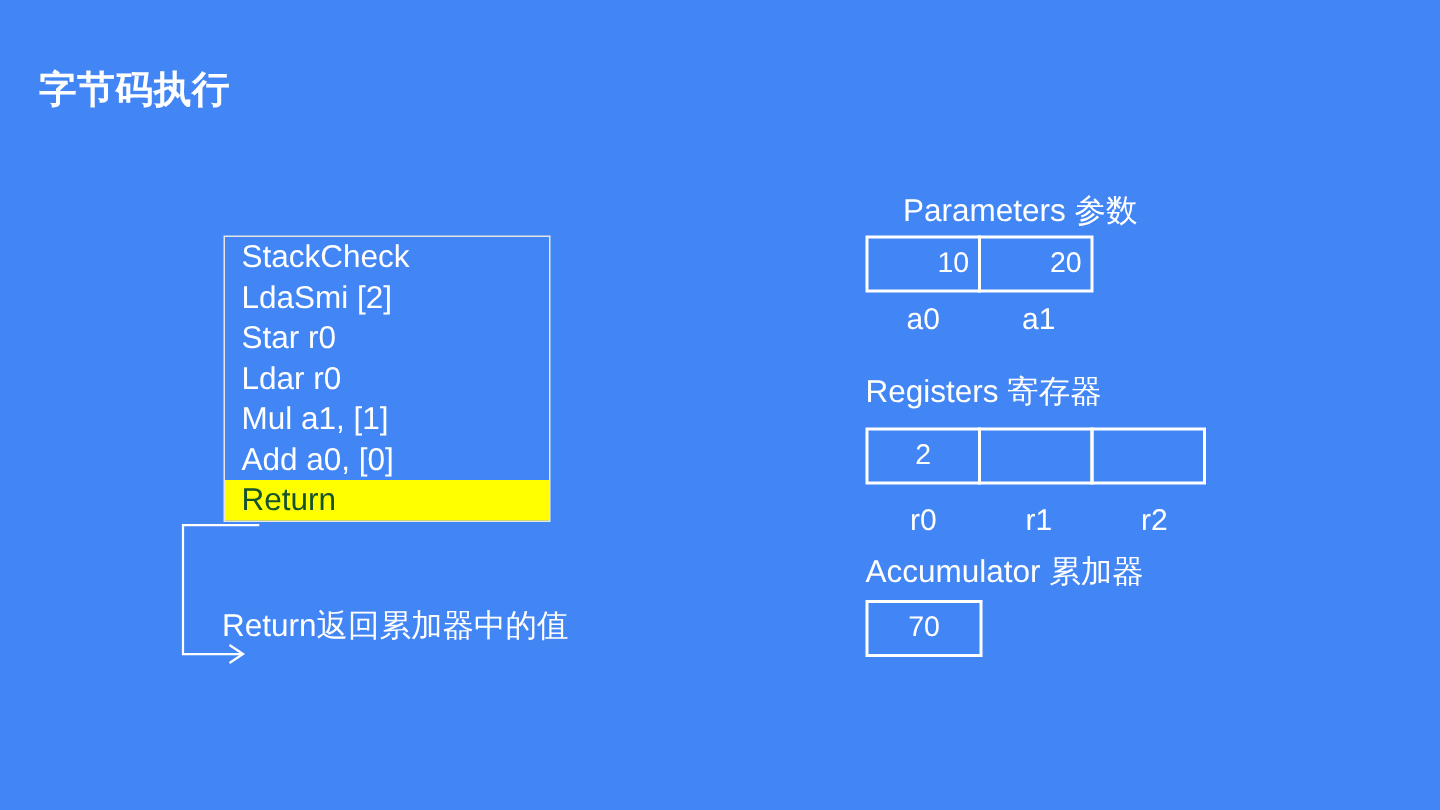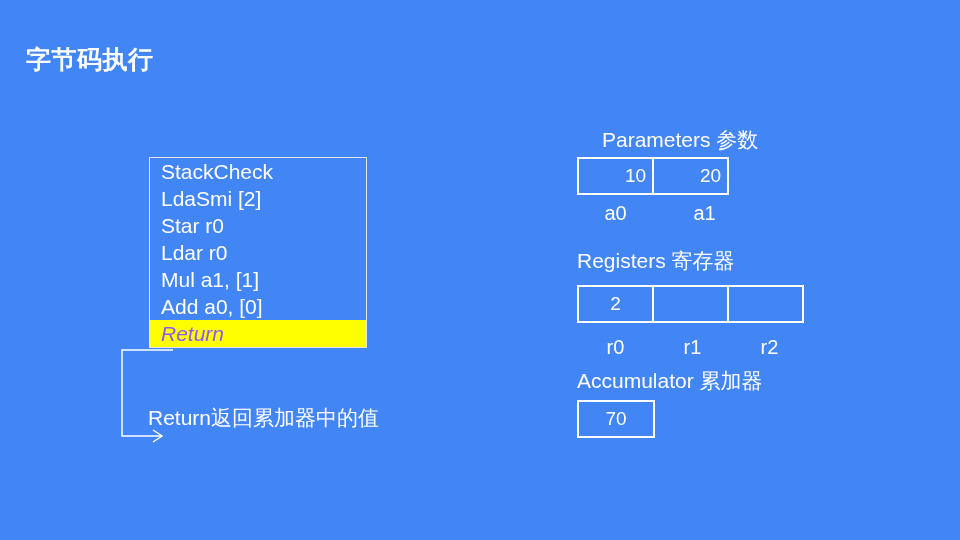--- a/index.html
+++ b/index.html
@@ -50,22 +50,21 @@
     font-size: 21px;
     line-height: 27px;
     color: #ffffff;
     padding-left: 11px;
     white-space: nowrap;
     box-sizing: border-box;
     height: 27px;
   }
   .code-line.highlight {
     background: #ffff00;
-    color: #8b5cf6;
-    font-style: italic;
+    color: #14532d;
   }
 
   
   .connector {
     position: absolute;
     left: 113px;
     top: 340px;
     width: 60px;
     height: 106px;
     pointer-events: none;
@@ -115,21 +114,21 @@
     text-align: center;
     font-size: 20px;
     color: #ffffff;
     white-space: nowrap;
   }
 
   
   #params-heading { left: 602px; top: 126px; }
   #params-cells   { left: 577px; top: 157px; }
   #params-cells .cell { width: 77px; padding-left: 40px; }
-  #params-labels  { left: 577px; top: 202px; gap: 12px; }
+  #params-labels  { left: 577px; top: 202px; }
   #params-labels .cell-label { width: 77px; }
 
   
   #regs-heading { left: 577px; top: 247px; }
   #regs-cells   { left: 577px; top: 285px; }
   #regs-cells .cell { width: 77px; }
   #regs-labels  { left: 577px; top: 336px; }
   #regs-labels .cell-label { width: 77px; }
 
   

